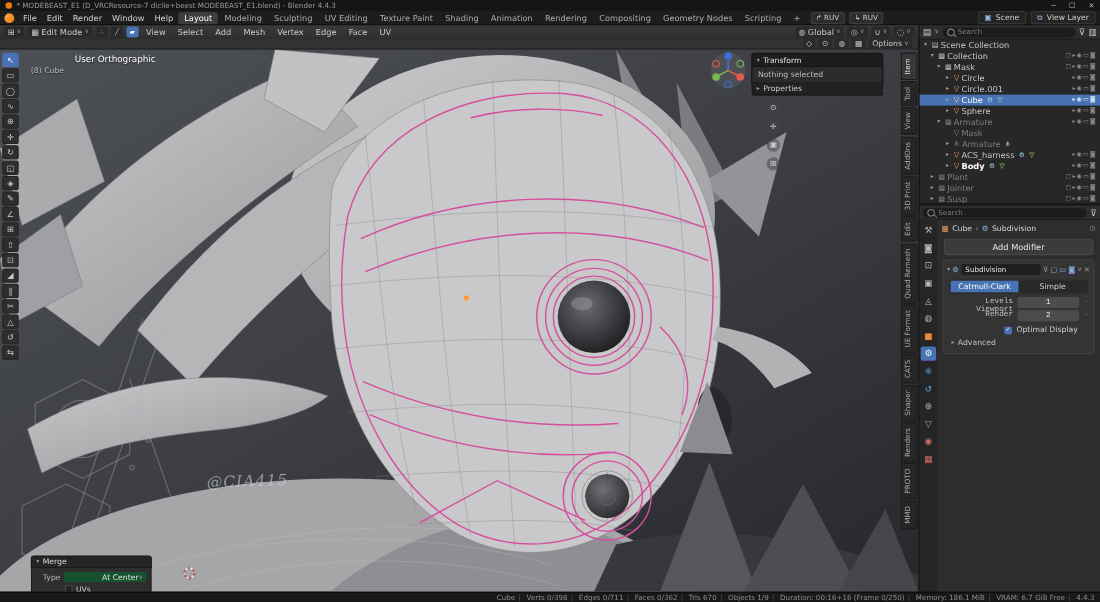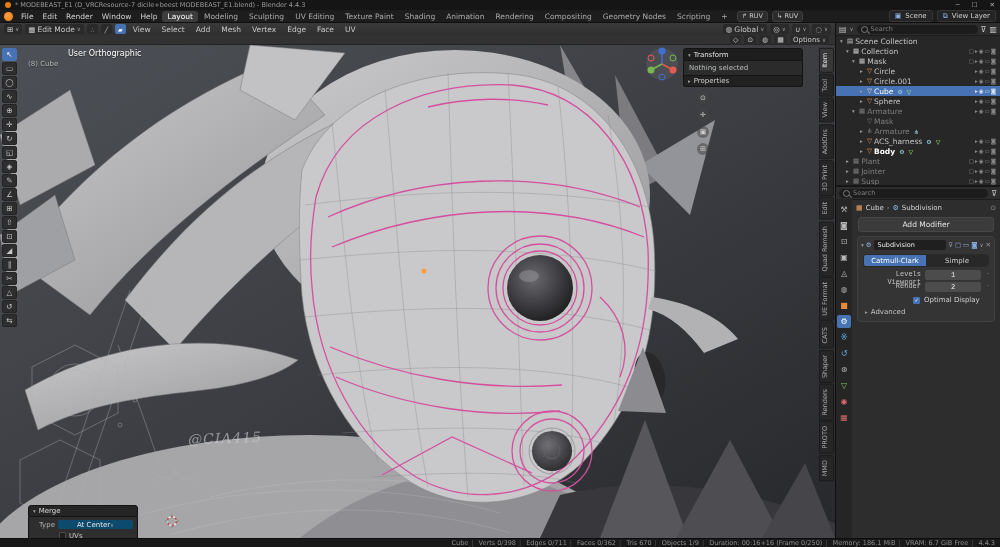--- a/index.html
+++ b/index.html
@@ -62,22 +62,22 @@
   .viewicons{left:697px;top:92px;display:flex;flex-direction:column;gap:5px;}
   .vicon{width:12px;height:12px;border-radius:50%;background:#44444488;display:flex;align-items:center;
          justify-content:center;font-size:7px;color:#cfcfcf;}
   
   .opanel{left:28px;top:505px;width:110px;font-size:7px;}
   .op-head{background:#1c1c1cee;border:1px solid #131313;border-radius:3px 3px 0 0;height:10px;
            display:flex;align-items:center;gap:3px;padding:0 4px;color:#dadada;}
   .op-body{background:#252525ee;border:1px solid #131313;border-top:none;border-radius:0 0 3px 3px;padding:2px 4px 3px;}
   .op-row{display:flex;align-items:center;gap:3px;height:11px;}
   .op-label{width:22px;text-align:right;color:#b5b5b5;}
-  .op-select{flex:1;background:#0c4a6e;border-radius:2px;height:9px;display:flex;align-items:center;
-             justify-content:center;padding:0 3px;color:#e3e3e3;}
+  .op-select{flex:1;background:#14532d;border-radius:2px;height:9px;display:flex;align-items:center;
+             justify-content:flex-end;padding:0 3px;color:#e3e3e3;}
   .cb{width:7px;height:7px;border-radius:1px;background:#1f1f1f;border:1px solid #4a4a4a;display:flex;
       align-items:center;justify-content:center;font-size:5px;color:#fff;box-sizing:border-box;flex:none;}
   .cb.on{background:#4772b3;border-color:#4772b3;}
   
   .outliner{left:835px;top:23px;width:165px;height:162px;background:#272727;border-left:1px solid #101010;box-sizing:border-box;}
   .panel-head{height:12px;background:#2d2d2d;display:flex;align-items:center;gap:3px;padding:0 3px;border-bottom:1px solid #1c1c1c;}
   .searchbox{flex:1;background:#1c1c1c;border-radius:6px;height:9px;display:flex;align-items:center;gap:3px;
              padding:0 4px;color:#7d7d7d;font-size:6.5px;}
   .mag{width:5px;height:5px;border:1px solid #7d7d7d;border-radius:50%;position:relative;flex:none;}
   .mag::after{content:"";position:absolute;width:3px;height:1px;background:#7d7d7d;right:-3px;bottom:-1px;transform:rotate(45deg);}

